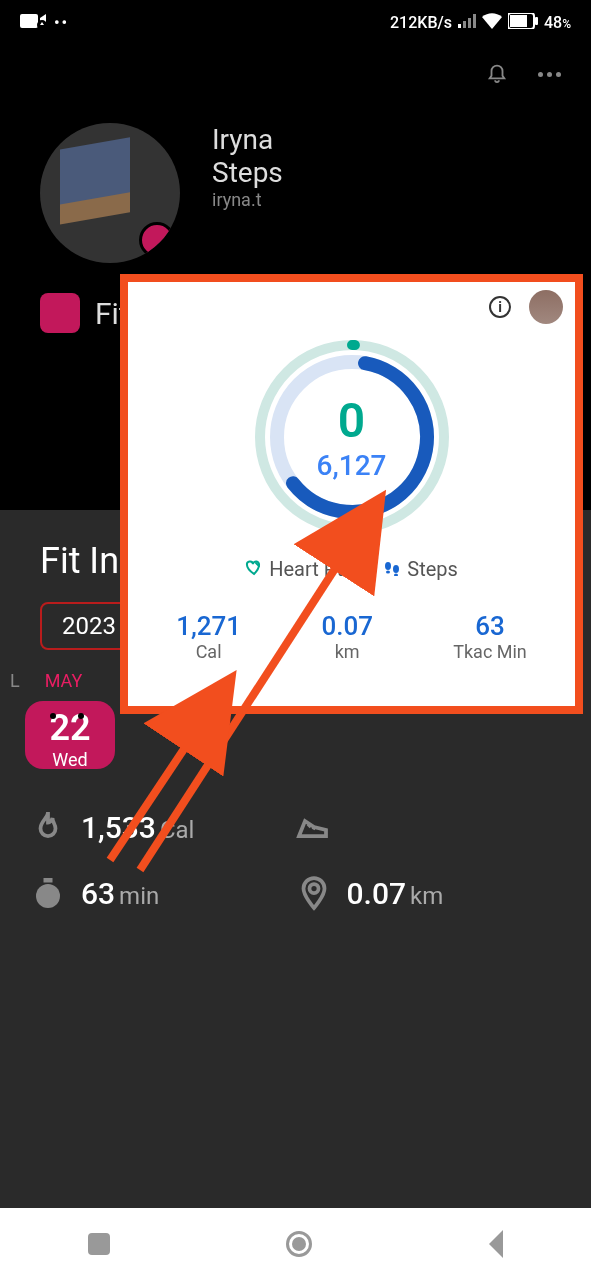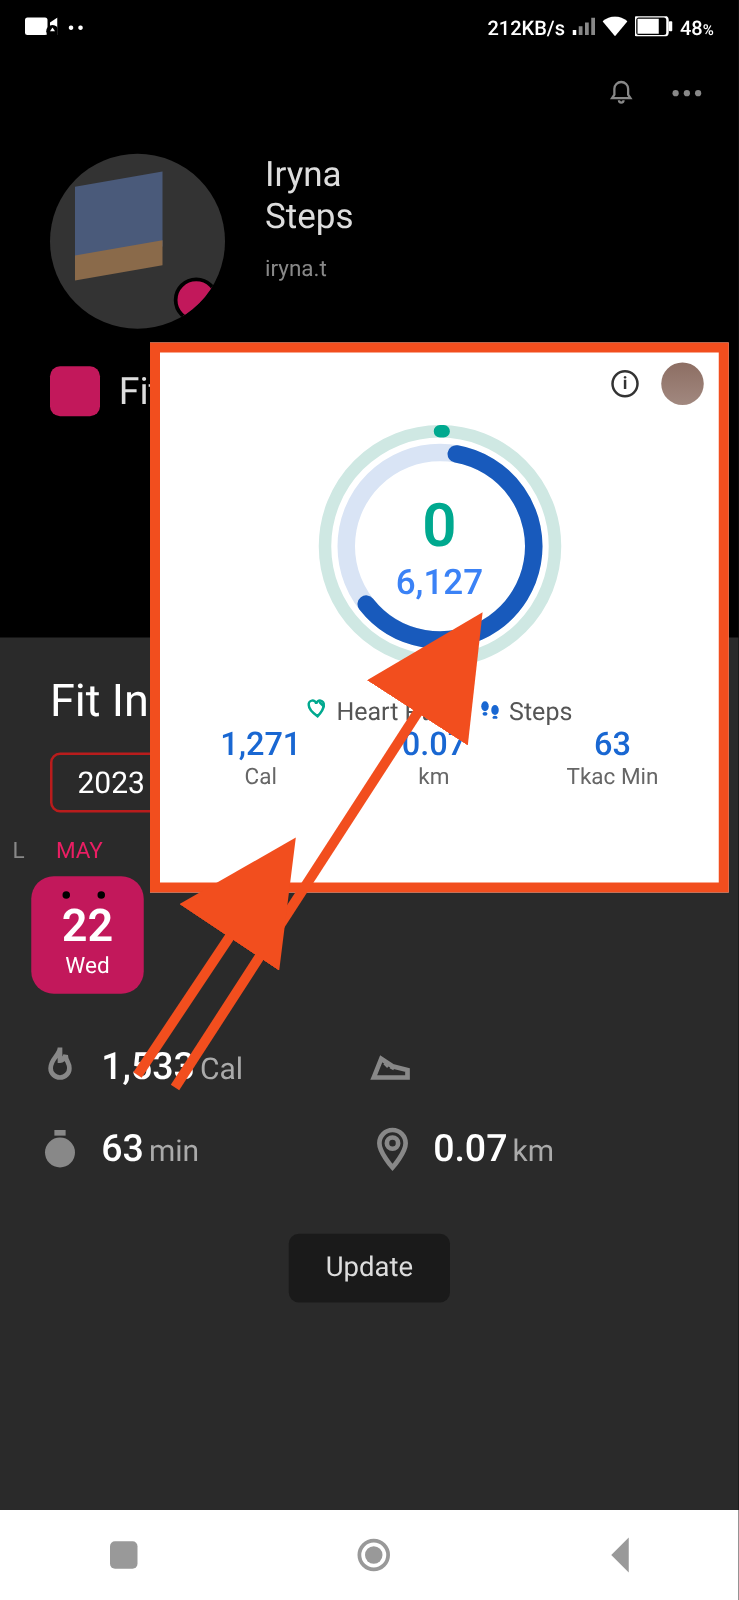--- a/index.html
+++ b/index.html
@@ -8,30 +8,30 @@
 .status-left{display:flex;align-items:center;gap:8px}
 .status-right{display:flex;align-items:flex-start;gap:6px}
 .top-actions{display:flex;justify-content:flex-end;padding:15px 30px;gap:30px;align-items:center}
 .bell-icon{width:22px;height:24px}
 .dots{display:flex;gap:4px}
 .dot{width:5px;height:5px;background:#888;border-radius:50%}
 .profile-row{display:flex;gap:32px;padding:20px 40px;align-items:flex-start}
 .avatar-large{width:140px;height:140px;border-radius:50%;background:#333;position:relative;overflow:hidden}
 .avatar-large::after{content:'';position:absolute;bottom:5px;right:5px;width:30px;height:30px;border-radius:50%;background:#c2185b;border:3px solid #000}
 .profile-text{font-size:28px;color:#ddd}
-.profile-sub{font-size:18px;color:#888;margin-top:16px}
+.profile-sub{font-size:18px;color:#888;margin-top:0}
 .app-row{display:flex;align-items:center;gap:15px;padding:10px 40px}
 .app-icon{width:40px;height:40px;background:#c2185b;border-radius:8px}
 .app-name{font-size:30px;color:#ddd}
 .dark-panel{background:#2a2a2a;border-radius:0;padding:30px 0;position:absolute;top:510px;left:0;right:0;bottom:72px}
 .panel-title{font-size:36px;color:#fff;padding:0 40px}
 .year-box{border:2px solid #b91c1c;border-radius:8px;padding:8px 20px;font-size:24px;margin:20px 40px;display:inline-block}
 .months{display:flex;gap:25px;padding:0 10px;font-size:18px;color:#888}
 .month-active{color:#e91e63}
-.date-tile{width:90px;height:94px;background:#c2185b;border-radius:18px;display:flex;flex-direction:column;align-items:center;justify-content:center;margin:10px 25px;position:relative}
+.date-tile{width:90px;height:68px;background:#c2185b;border-radius:18px;display:flex;flex-direction:column;align-items:center;justify-content:center;margin:10px 25px;position:relative}
 .date-tile::before{content:'';position:absolute;top:12px;left:25px;width:6px;height:6px;background:#000;border-radius:50%;box-shadow:28px 0 #000}
 .date-num{font-size:36px;font-weight:600;margin-top:6px}
 .date-day{font-size:18px}
 .stats{display:flex;flex-wrap:wrap;padding:30px 30px;gap:30px 0}
 .stat{display:flex;align-items:center;gap:15px;width:50%}
 .stat-icon{width:36px;height:36px;flex-shrink:0}
 .stat-val{font-size:30px;font-weight:500}
 .stat-unit{font-size:24px;color:#aaa;margin-left:4px}
 .update-btn{background:#1a1a1a;color:#ddd;border:none;padding:15px 30px;font-size:22px;border-radius:8px;display:block;margin:20px auto}
 .nav-bar{position:absolute;bottom:0;left:0;right:0;height:72px;background:#fff;display:flex;justify-content:space-around;align-items:center}
@@ -45,21 +45,21 @@
 .info-icon{width:22px;height:22px;border:2px solid #333;border-radius:50%;display:flex;align-items:center;justify-content:center;font-size:14px;font-weight:bold;color:#333}
 .fit-avatar{width:34px;height:34px;border-radius:50%;background:linear-gradient(#8d6e63,#a1887f)}
 .ring-wrap{position:relative;width:200px;height:200px;margin:5px auto}
 .ring-center{position:absolute;top:50%;left:50%;transform:translate(-50%,-50%);text-align:center}
 .ring-zero{font-size:48px;font-weight:600;color:#00a98f}
 .ring-steps{font-size:28px;font-weight:500;color:#3b82f6}
 .legend{display:flex;justify-content:center;gap:30px;margin-top:20px;font-size:20px;color:#555}
 .legend-item{display:flex;align-items:center;gap:6px}
 .heart-icon{color:#00a98f;font-size:18px}
 .steps-icon{color:#1967d2;font-size:18px}
-.fit-stats{display:flex;justify-content:space-around;padding:0 8px}
+.fit-stats{display:flex;justify-content:space-around;margin-top:30px;padding:0 8px}
 .fit-stat{text-align:center}
 .fit-stat-val{font-size:26px;font-weight:500;color:#1967d2}
 .fit-stat-lbl{font-size:18px;color:#666}
 
 .arrow{position:absolute;z-index:20}
 .arrow svg{overflow:visible}
 </style>
 </head>
 <body>
 
@@ -165,21 +165,20 @@
       <span><span class="stat-val">63</span><span class="stat-unit">min</span></span>
     </div>
     <div class="stat">
       <svg class="stat-icon" viewBox="0 0 24 24" fill="none" stroke="#888" stroke-width="2.5">
           <path d="M12 2a7 7 0 017 7c0 5-7 13-7 13S5 14 5 9a7 7 0 017-7z"></path>
           <circle cx="12" cy="9" r="3"></circle>
         </svg>
       <span><span class="stat-val">0.07</span><span class="stat-unit">km</span></span>
     </div>
   </div>
-  <button class="update-btn">Update</button>
 </div>
 
 <div class="fit-card">
   <div class="fit-header">
     <div class="info-icon">i</div>
     <div class="fit-avatar"></div>
   </div>
   <div class="ring-wrap">
     <svg width="200" height="200" viewBox="0 0 200 200">
       <circle cx="100" cy="100" r="92" fill="none" stroke="#cfe8e3" stroke-width="10"></circle>

